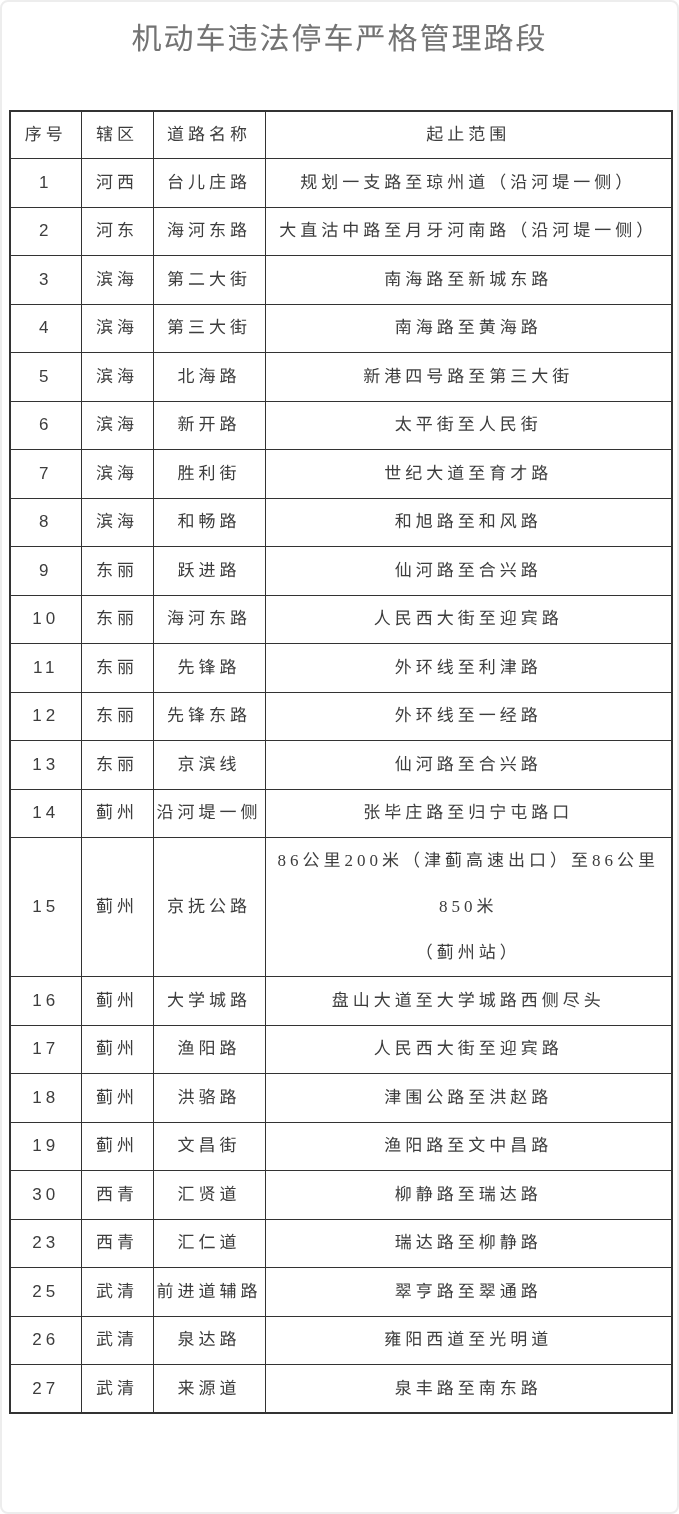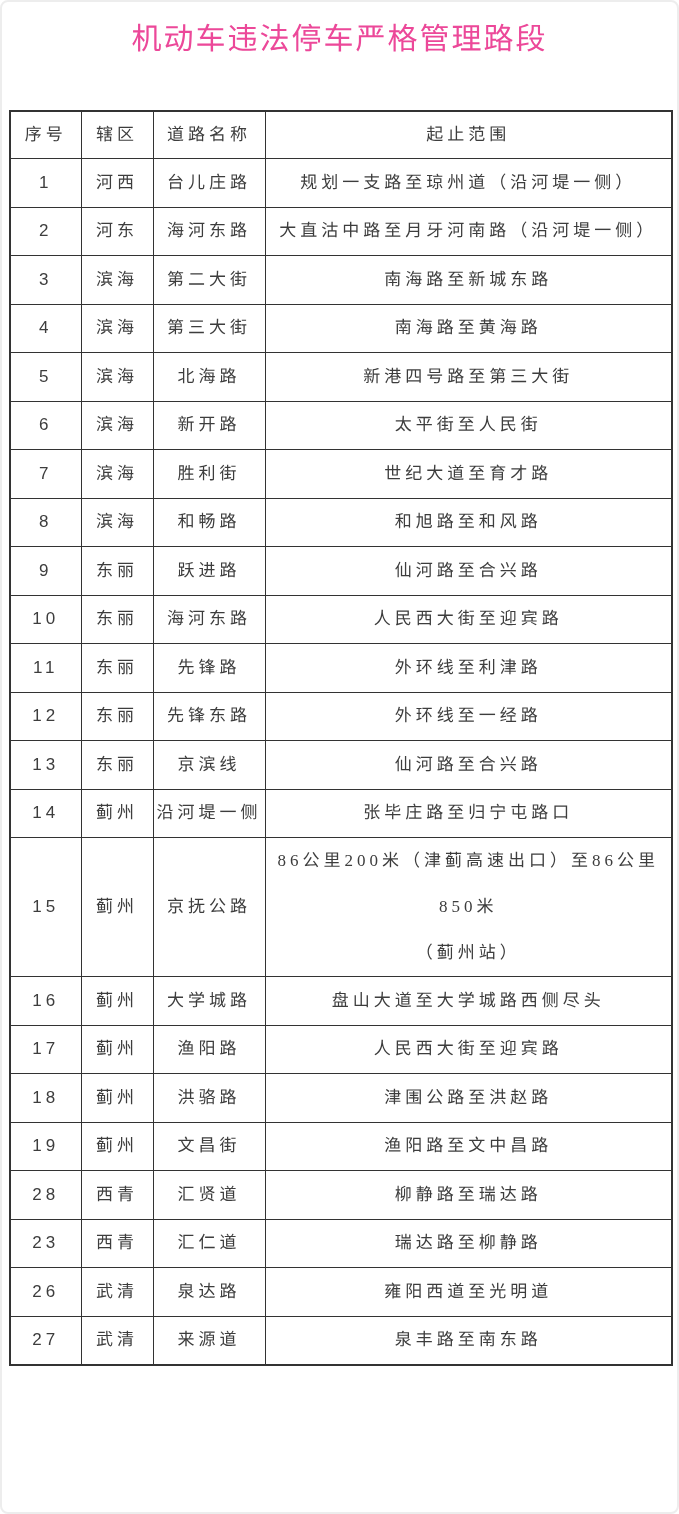--- a/index.html
+++ b/index.html
@@ -22,21 +22,21 @@
     border: 2px solid #ededed;
     border-radius: 8px;
     background: #ffffff;
     padding-top: 14px;
   }
   .page-title {
     text-align: center;
     font-size: 30px;
     font-weight: 400;
     letter-spacing: 2px;
-    color: #ec4899;
+    color: #737373;
     margin: 0 0 0 0;
     height: 46px;
     line-height: 46px;
   }
   .road-table {
     border-collapse: collapse;
     table-layout: fixed;
     width: 664px;
     margin: 48px 0 0 7px;
     border: 2px solid #333333;
@@ -195,30 +195,36 @@
           <td>洪骆路</td>
           <td>津围公路至洪赵路</td>
         </tr>
         <tr>
           <td class="cell-no">19</td>
           <td>蓟州</td>
           <td>文昌街</td>
           <td>渔阳路至文中昌路</td>
         </tr>
         <tr>
-          <td class="cell-no">28</td>
+          <td class="cell-no">30</td>
           <td>西青</td>
           <td>汇贤道</td>
           <td>柳静路至瑞达路</td>
         </tr>
         <tr>
           <td class="cell-no">23</td>
           <td>西青</td>
           <td>汇仁道</td>
           <td>瑞达路至柳静路</td>
+        </tr>
+        <tr>
+          <td class="cell-no">25</td>
+          <td>武清</td>
+          <td>前进道辅路</td>
+          <td>翠亨路至翠通路</td>
         </tr>
         <tr>
           <td class="cell-no">26</td>
           <td>武清</td>
           <td>泉达路</td>
           <td>雍阳西道至光明道</td>
         </tr>
         <tr>
           <td class="cell-no">27</td>
           <td>武清</td>

